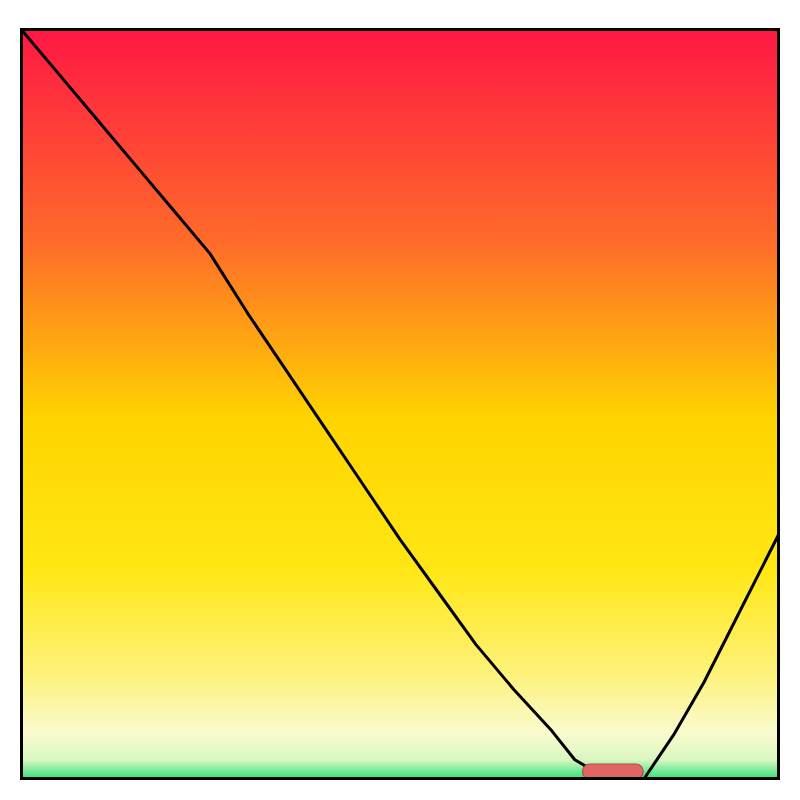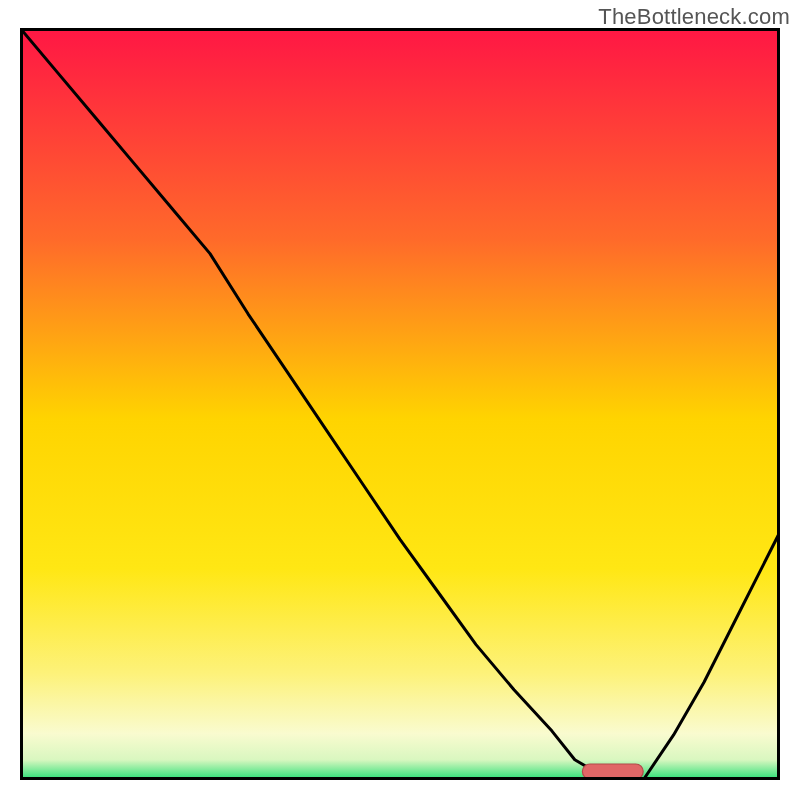--- a/index.html
+++ b/index.html
@@ -40,21 +40,20 @@
     top: 0;
     width: 760px;
     height: 752px;
   }
 </style>
 </head>
 <body>
 
 <div class="canvas">
 
-  <div class="watermark">TheBottleneck.com</div>
 
   <div class="frame">
     <svg class="plot-svg" viewBox="0 0 760 752" preserveAspectRatio="none">
       <defs>
         <linearGradient id="bg-grad" x1="0" y1="0" x2="0" y2="1">
           <stop id="g0" offset="0%" stop-color="#ff1744"></stop>
           <stop id="g1" offset="28%" stop-color="#ff6a2a"></stop>
           <stop id="g2" offset="52%" stop-color="#ffd400"></stop>
           <stop id="g3" offset="72%" stop-color="#ffe714"></stop>
           <stop id="g3b" offset="86%" stop-color="#fdf27a"></stop>

